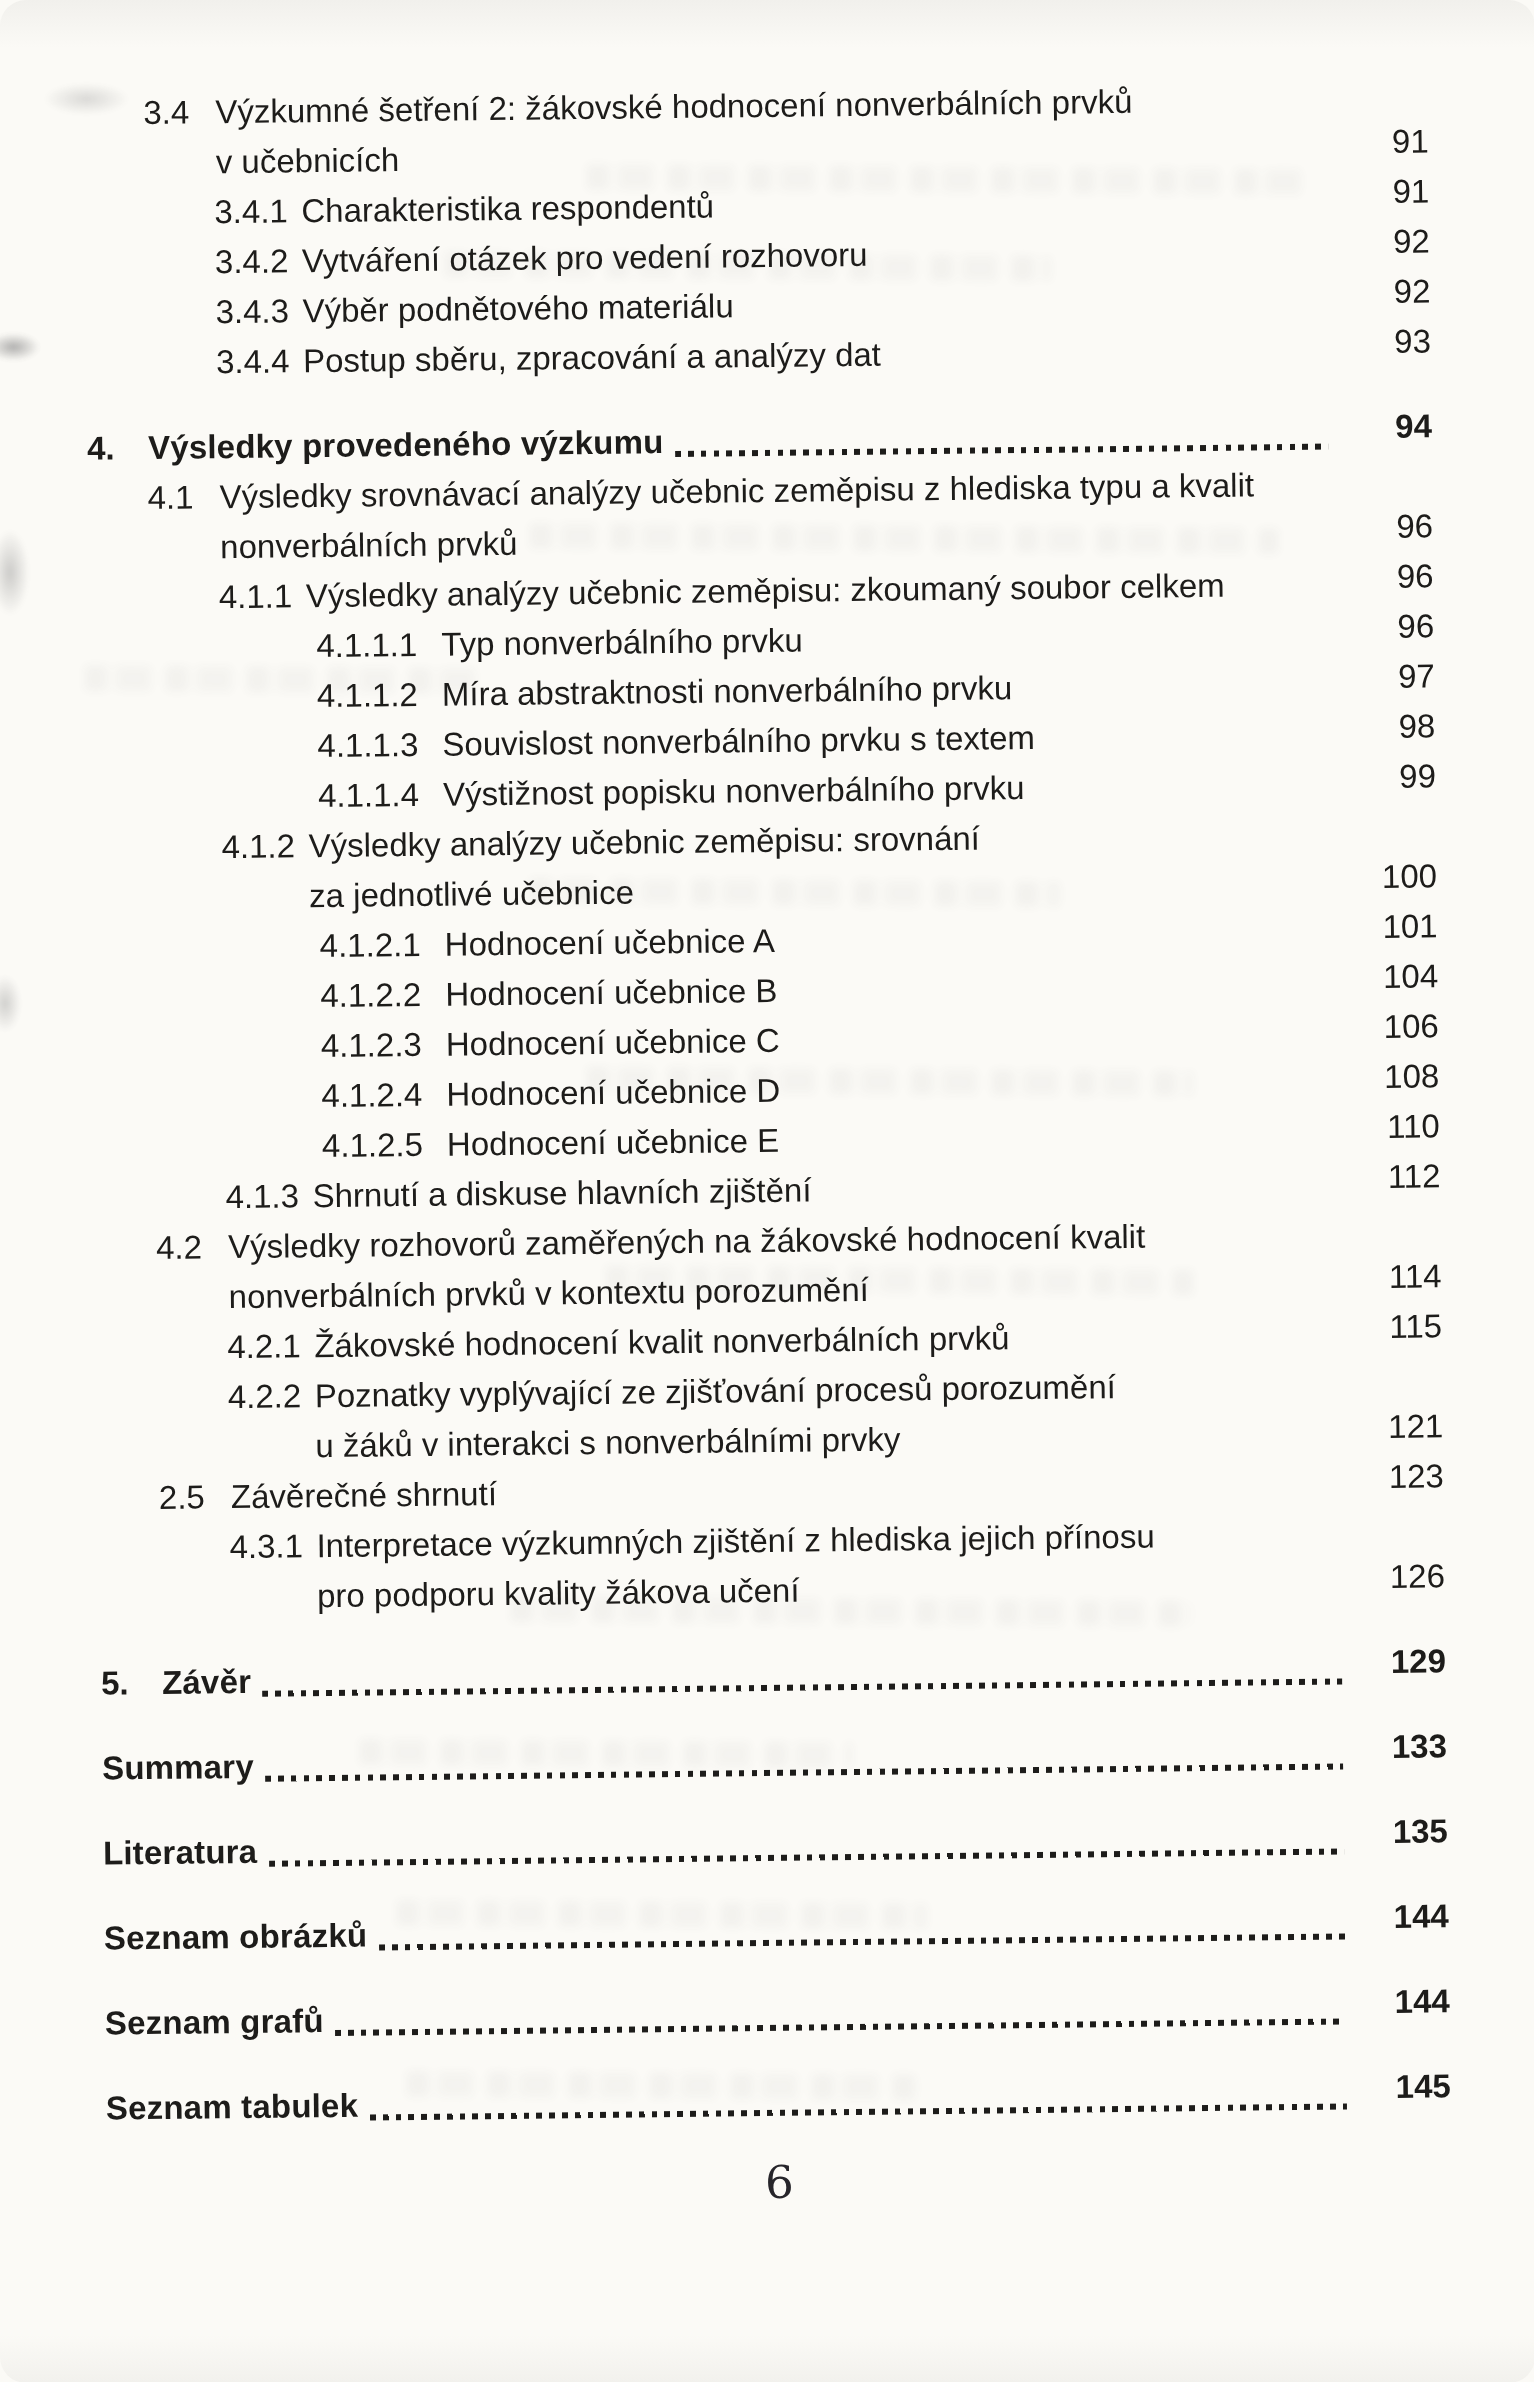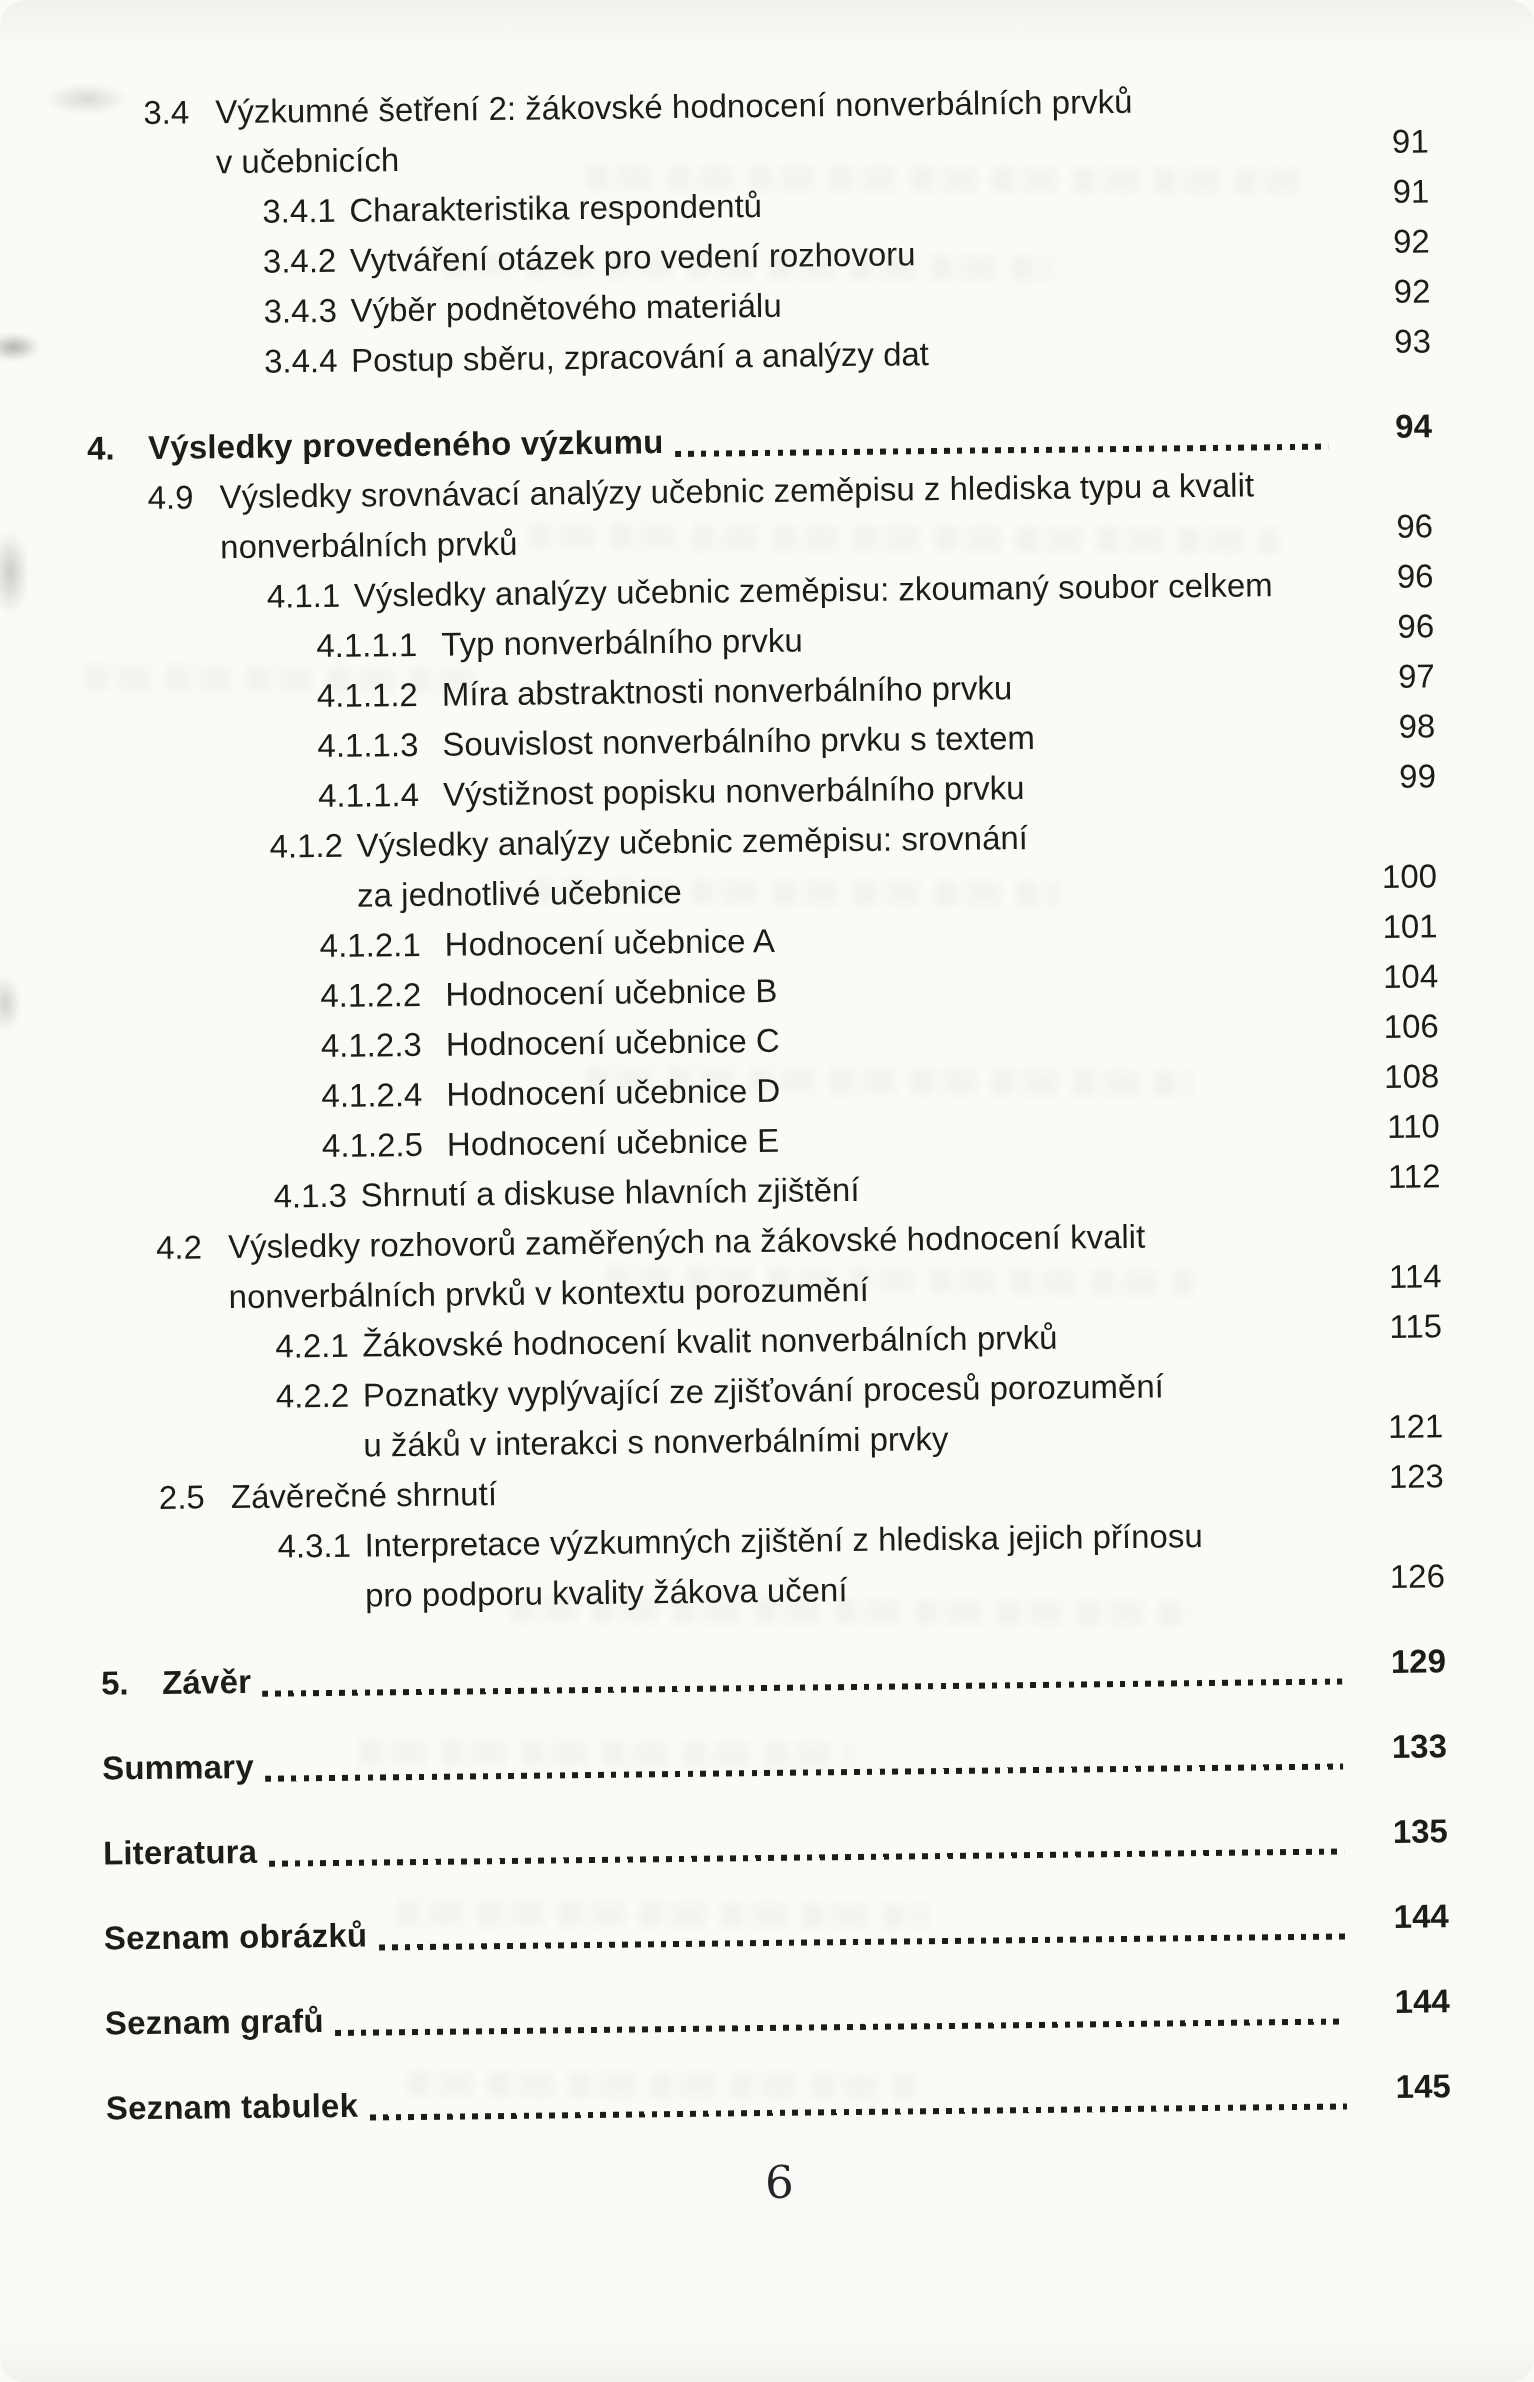--- a/index.html
+++ b/index.html
@@ -54,21 +54,21 @@
     line-height:50px;
     padding-right:0;
   }
   .entry.l0 .line{padding-left:95px;}
   .entry.l1 .line{padding-left:155px;}
   .entry.l2 .line{padding-left:225px;}
   .entry.l3 .line{padding-left:322px;}
   .num{flex:0 0 auto;display:inline-block;}
   .entry.l0 .num{width:61px;}
   .entry.l1 .num{width:72px;}
-  .entry.l2 .num{width:87px;margin-left:48px;}
+  .entry.l2 .num{width:87px;}
   .entry.l3 .num{width:125px;}
   .txt{flex:0 1 auto;white-space:nowrap;}
   .fill{flex:1 1 auto;min-width:13.2px;}
   .fill.dots{
     align-self:flex-end;
     height:5.7px;
     margin:0 13.2px 10.4px 11.4px;
     background-image:repeating-linear-gradient(90deg,var(--ink) 0 5.7px,transparent 5.7px 12.8px);
   }
   .page{
@@ -162,21 +162,21 @@
         <div class="entry l0 major">
           <div class="line">
             <span class="num">4.</span>
             <span class="txt">Výsledky provedeného výzkumu</span>
             <span class="fill dots"></span>
             <span class="page">94</span>
           </div>
         </div>
         <div class="entry l1">
           <div class="line">
-            <span class="num">4.9</span>
+            <span class="num">4.1</span>
             <span class="txt">Výsledky srovnávací analýzy učebnic zeměpisu z hlediska typu a kvalit</span>
             <span class="fill"></span>
           </div>
           <div class="line">
             <span class="num"></span>
             <span class="txt">nonverbálních prvků</span>
             <span class="fill"></span>
             <span class="page">96</span>
           </div>
         </div>

